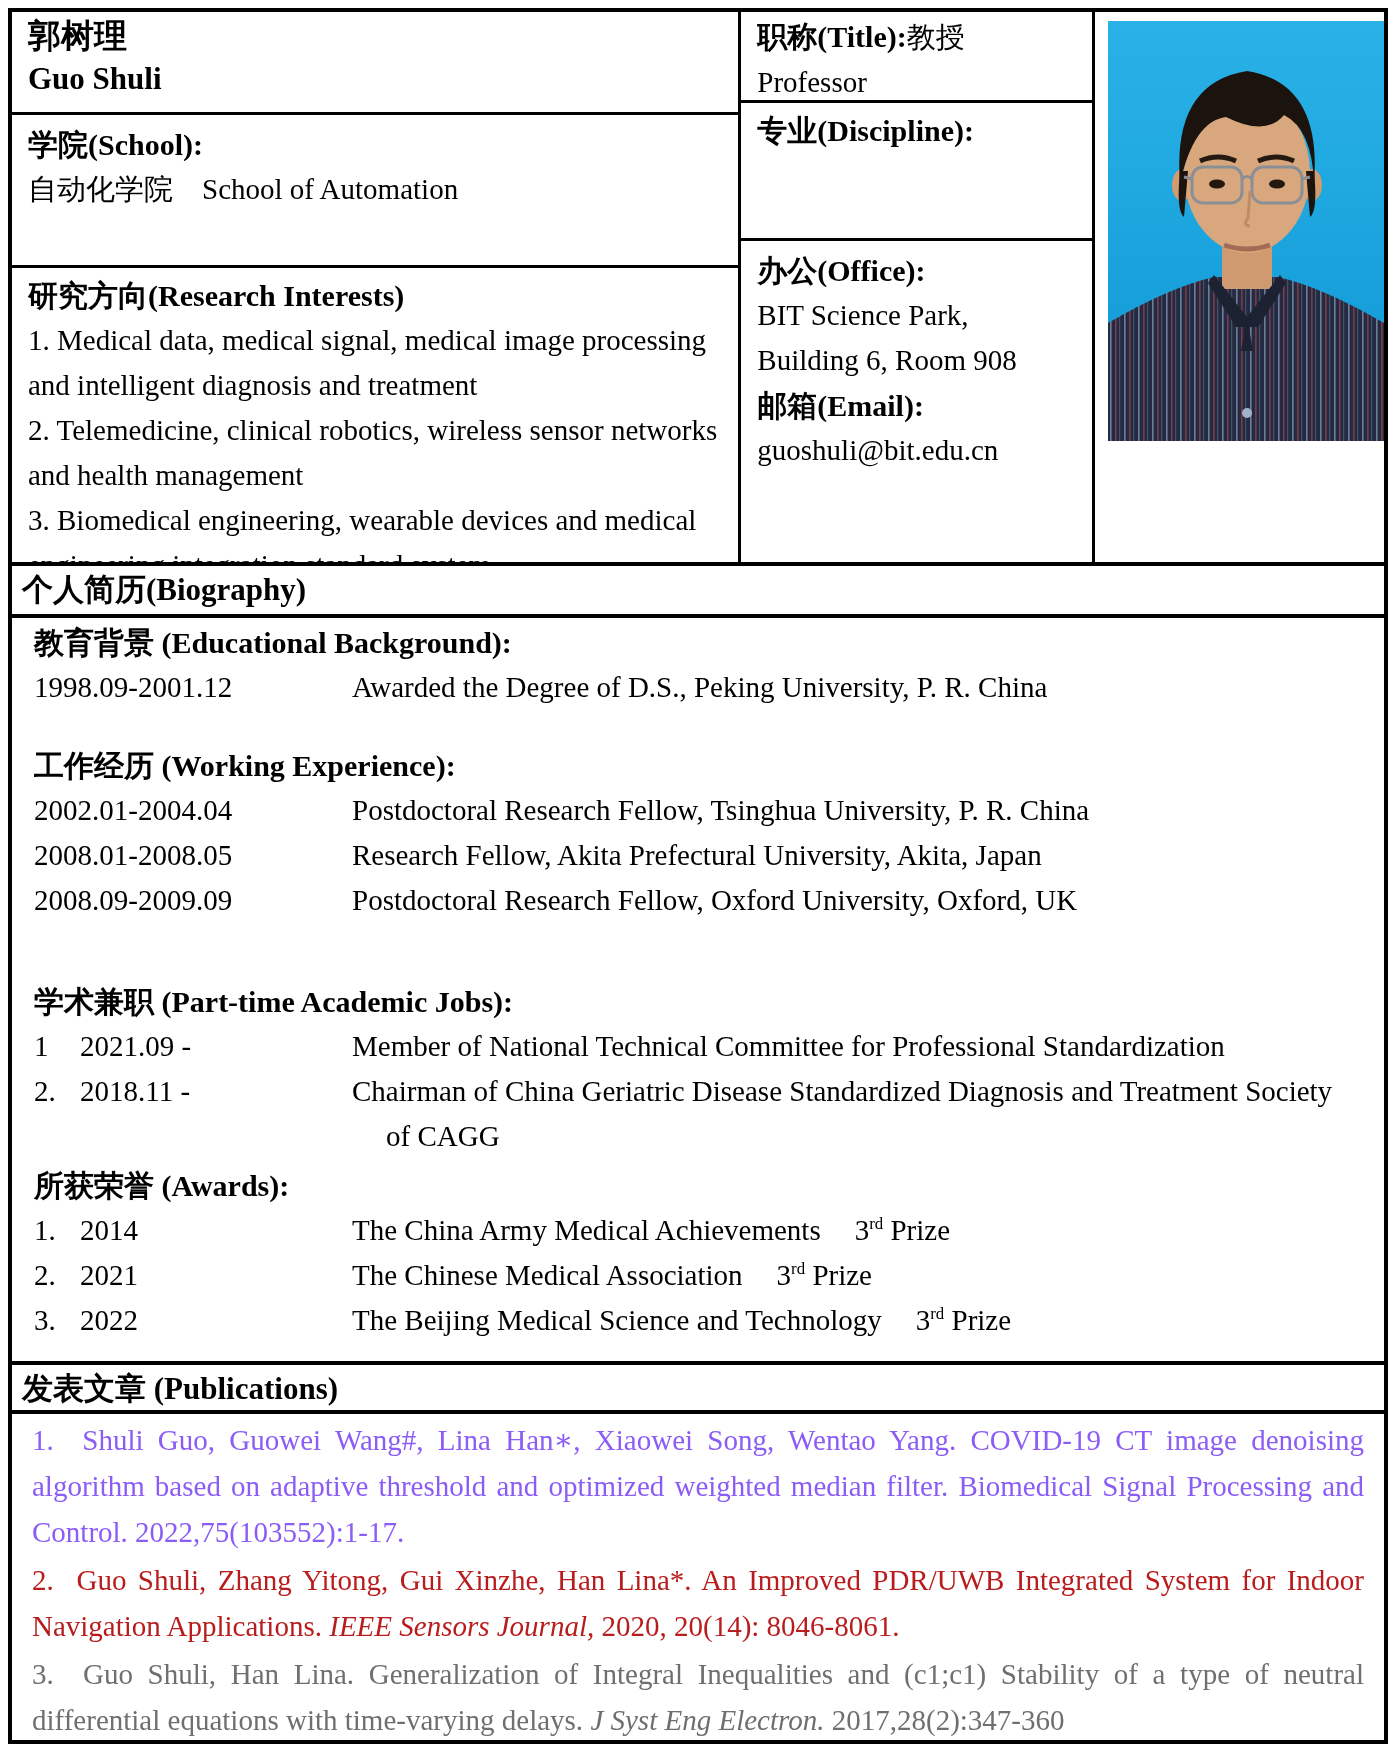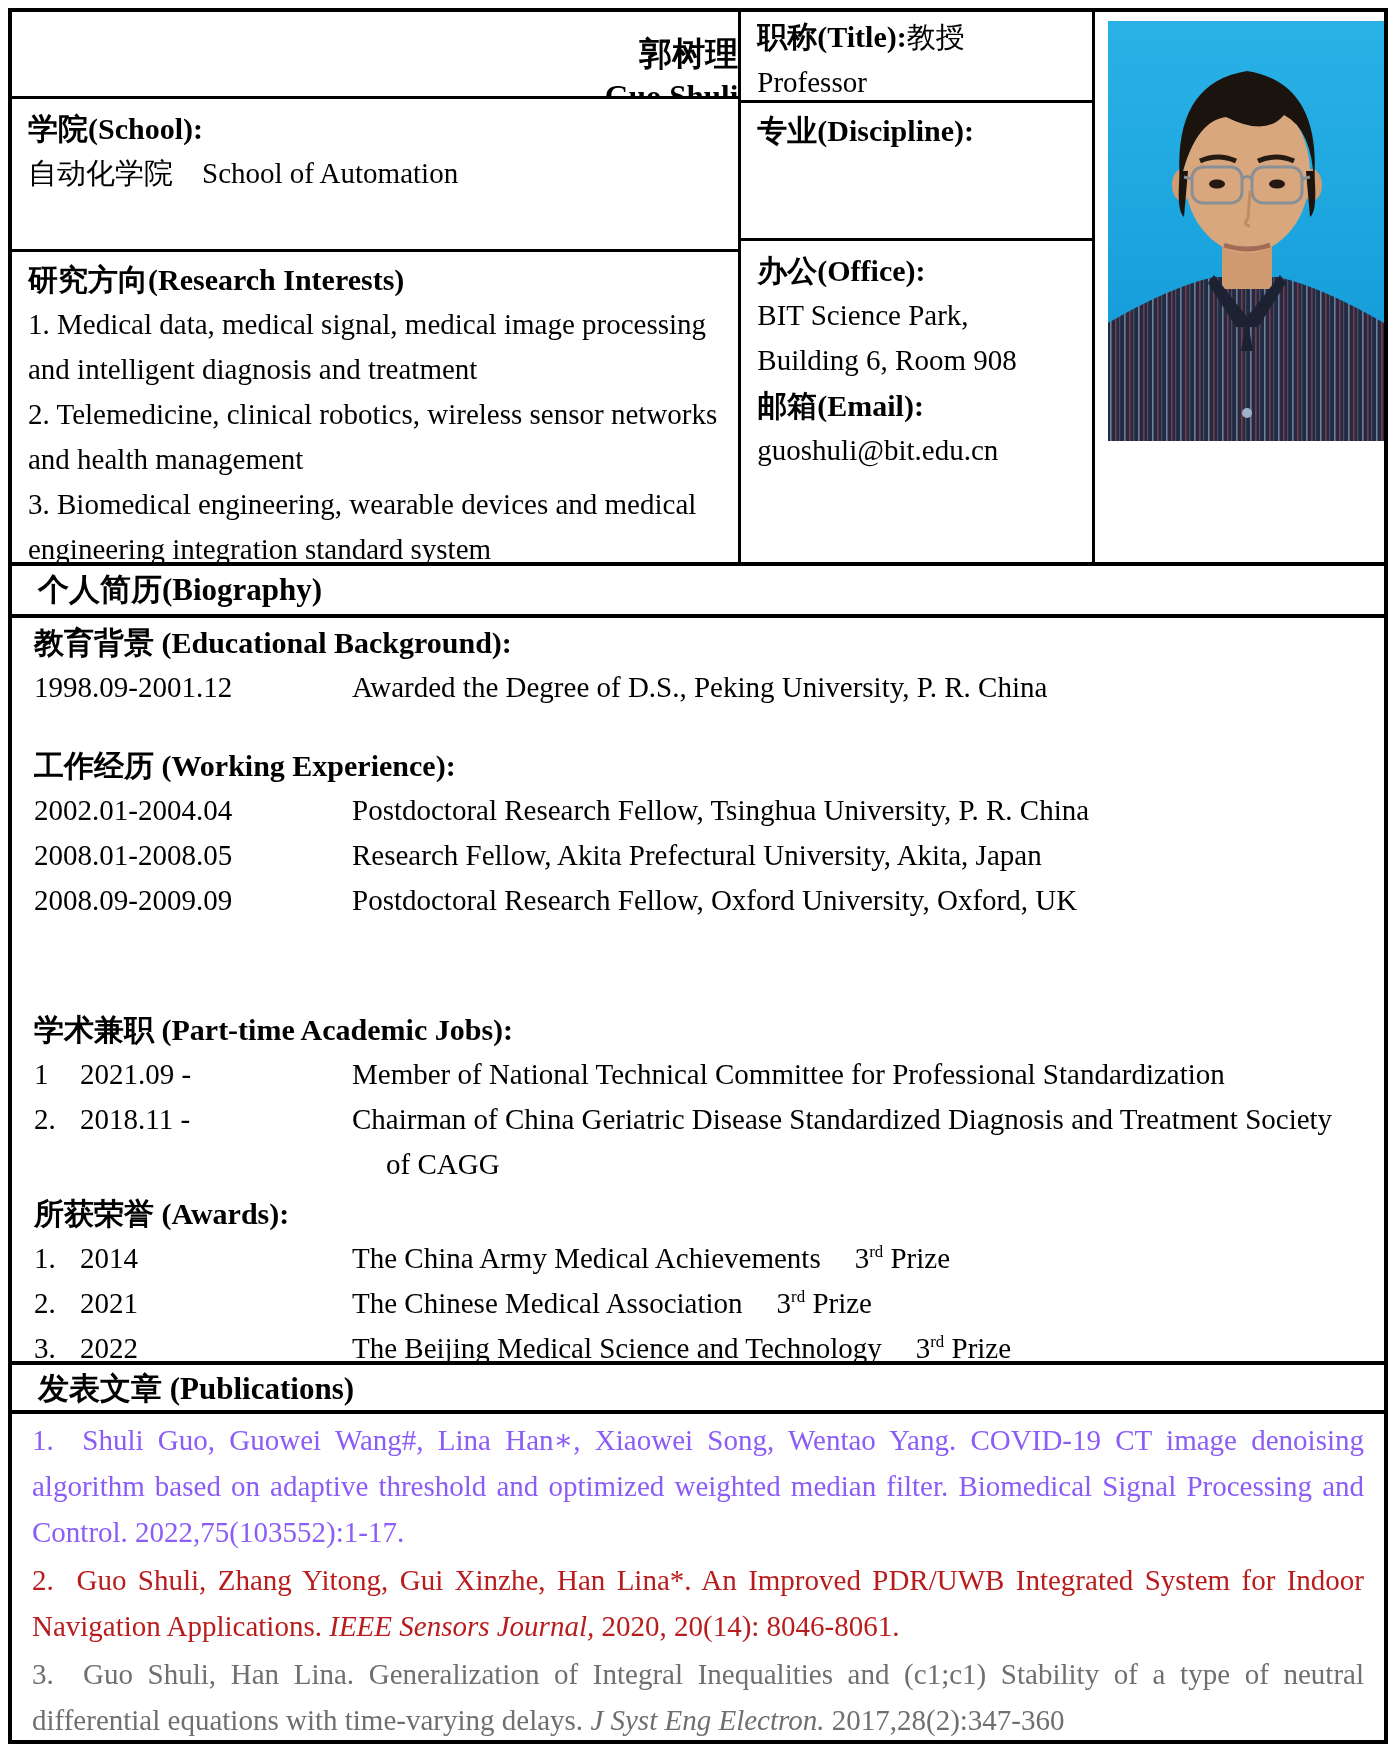--- a/index.html
+++ b/index.html
@@ -5,43 +5,43 @@
   html,body{margin:0;padding:0;background:#fff;}
   body{width:1396px;height:1752px;font-family:"Liberation Serif","DejaVu Serif",serif;color:#000;}
   .sheet{box-sizing:border-box;width:1380px;height:1736px;margin:8px;border:4px solid #000;
          display:flex;flex-direction:column;background:#fff;}
   
   .top{height:550px;display:flex;flex-direction:row;overflow:hidden;}
   .colA{width:732px;border-right:3px solid #000;display:flex;flex-direction:column;box-sizing:border-box;}
   .colB{width:355px;border-right:3px solid #000;display:flex;flex-direction:column;box-sizing:border-box;}
   .colC{flex:1;padding:9px 0 0 13px;box-sizing:border-box;}
   .cell{box-sizing:border-box;padding-left:16px;overflow:hidden;}
-  .a1{height:87px;border-bottom:3px solid #000;padding-top:20px;text-align:right;}
+  .a1{height:103px;border-bottom:3px solid #000;padding-top:2px;}
   .a2{height:153px;border-bottom:3px solid #000;padding-top:7px;}
   .a3{flex:1;padding-top:5px;}
   .b1{height:91px;border-bottom:3px solid #000;padding-top:2px;}
   .b2{height:138px;border-bottom:3px solid #000;padding-top:5px;}
   .b3{flex:1;padding-top:7px;}
   .name-cn{font-size:33px;font-weight:bold;line-height:44px;}
   .name-en{font-size:31px;font-weight:bold;line-height:42px;}
   .lbl{font-weight:bold;font-size:30px;line-height:45px;}
   .val{font-size:29px;line-height:45px;}
   .pre{white-space:pre-wrap;}
   .research-item{font-size:29px;line-height:45px;padding-right:12px;}
   .photo{width:276px;height:420px;display:block;}
   
   .banner{box-sizing:border-box;border-top:4px solid #000;border-bottom:4px solid #000;
-          font-weight:bold;font-size:31px;line-height:47px;padding-left:26px;}
+          font-weight:bold;font-size:31px;line-height:47px;padding-left:10px;}
   .banner1{height:56px;}
   .banner2{height:53px;}
   
   .bio-body{box-sizing:border-box;height:743px;padding:2px 22px 4px 22px;overflow:hidden;}
   .bio-h{font-weight:bold;font-size:30px;line-height:45px;white-space:pre-wrap;}
   .gap1{margin-top:33px;}
-  .gap2{margin-top:84px;}
+  .gap2{margin-top:56px;}
   .gap3{margin-top:4px;}
   .bio-row{display:flex;font-size:29px;line-height:45px;}
   .col-period{flex:0 0 318px;}
   .col-num{flex:0 0 46px;}
   .col-nperiod{flex:0 0 272px;}
   .col-desc{flex:1;}
   .cont-line{padding-left:352px;font-size:29px;line-height:45px;}
   .prize{margin-left:34px;}
   sup{font-size:0.58em;vertical-align:super;line-height:0;}
   

